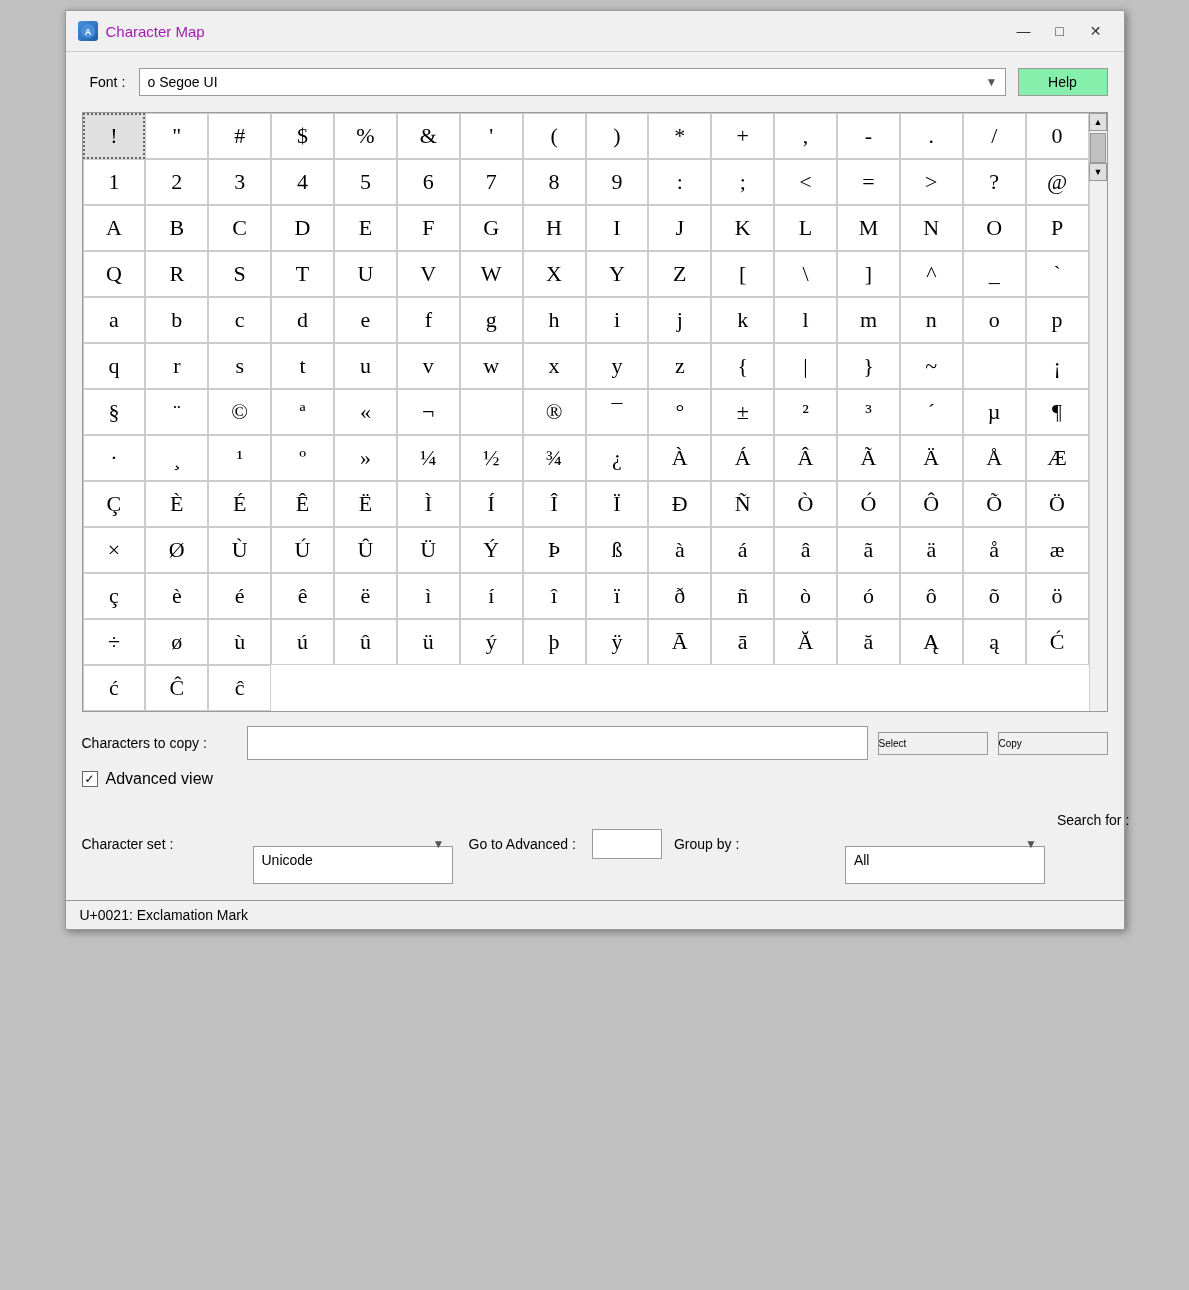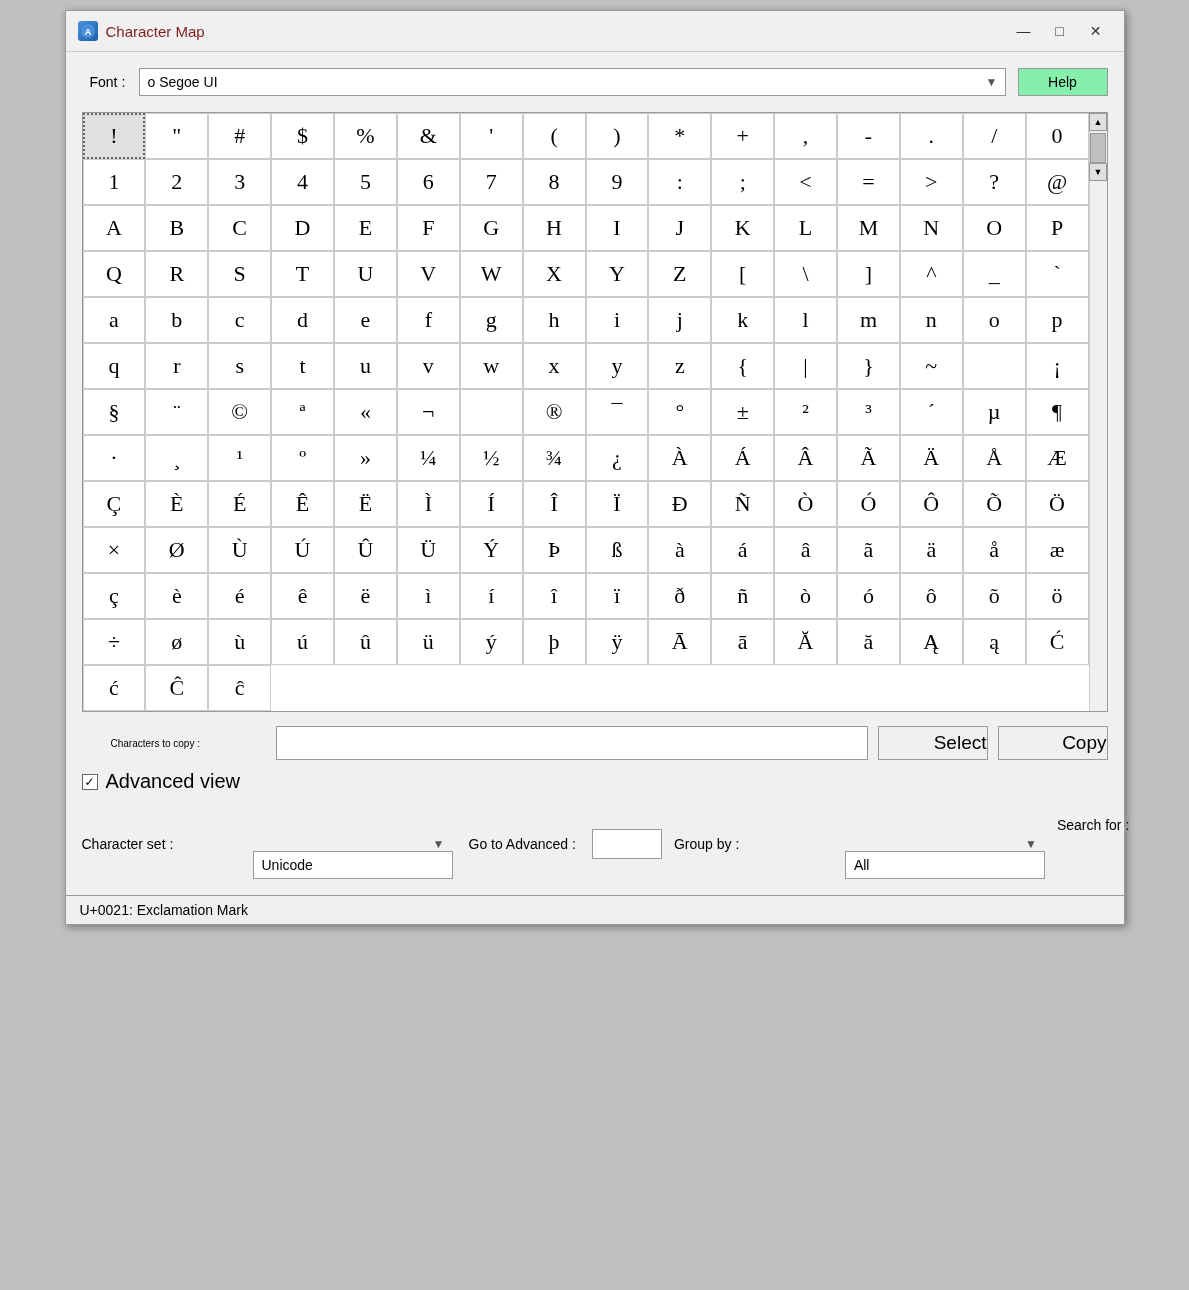--- a/index.html
+++ b/index.html
@@ -40,21 +40,21 @@
       display: flex;
       align-items: center;
       justify-content: center;
       color: white;
       font-size: 10px;
       font-weight: bold;
     }
     .title-text {
       font-size: 15px;
       font-weight: normal;
-      color: #7f1d1d;
+      color: #a21caf;
     }
     .title-controls {
       display: flex;
       gap: 4px;
     }
     .title-btn {
       width: 32px;
       height: 24px;
       background: #f0f0f0;
       border: none;
@@ -166,71 +166,70 @@
     }
     .chars-to-copy-row {
       display: flex;
       align-items: center;
       gap: 10px;
       margin-top: 14px;
       margin-bottom: 10px;
     }
     .chars-label {
       min-width: 155px;
-      font-size: 10px;
-      margin-left: 29px;
+      font-size: 14px;
     }
     .chars-input {
       flex: 1;
       height: 34px;
       border: 1px solid #999;
       background: white;
       padding: 4px 8px;
       font-size: 14px;
     }
     .action-btn {
       padding: 5px 0;
       width: 110px;
       background: #f0f0f0;
       border: 1px solid #999;
-      font-size: 19px;
-      cursor: pointer;
-      text-align: right;
+      font-size: 10px;
+      cursor: pointer;
+      text-align: left;
     }
     .advanced-row {
       display: flex;
       align-items: center;
       gap: 8px;
       margin-bottom: 16px;
     }
     .checkbox {
       width: 16px;
       height: 16px;
       border: 1px solid #666;
       background: white;
       display: flex;
       align-items: center;
       justify-content: center;
       font-size: 12px;
       cursor: pointer;
     }
     .advanced-label {
-      font-size: 20px;
+      font-size: 16px;
       cursor: pointer;
     }
     .field-label {
       font-size: 14px;
       white-space: nowrap;
     }
     .dropdown-wrapper {
       position: relative;
     }
     .dropdown-select {
       width: 100%;
-      padding: 5px 30px 5px 8px;
+      padding: 5px 30px 15px 8px;
       border: 1px solid #999;
       background: white;
       font-size: 14px;
       font-family: 'Segoe UI', sans-serif;
       appearance: none;
       cursor: pointer;
       min-width: 200px;
       margin-top: 42px;
     }
     .dropdown-arrow {

